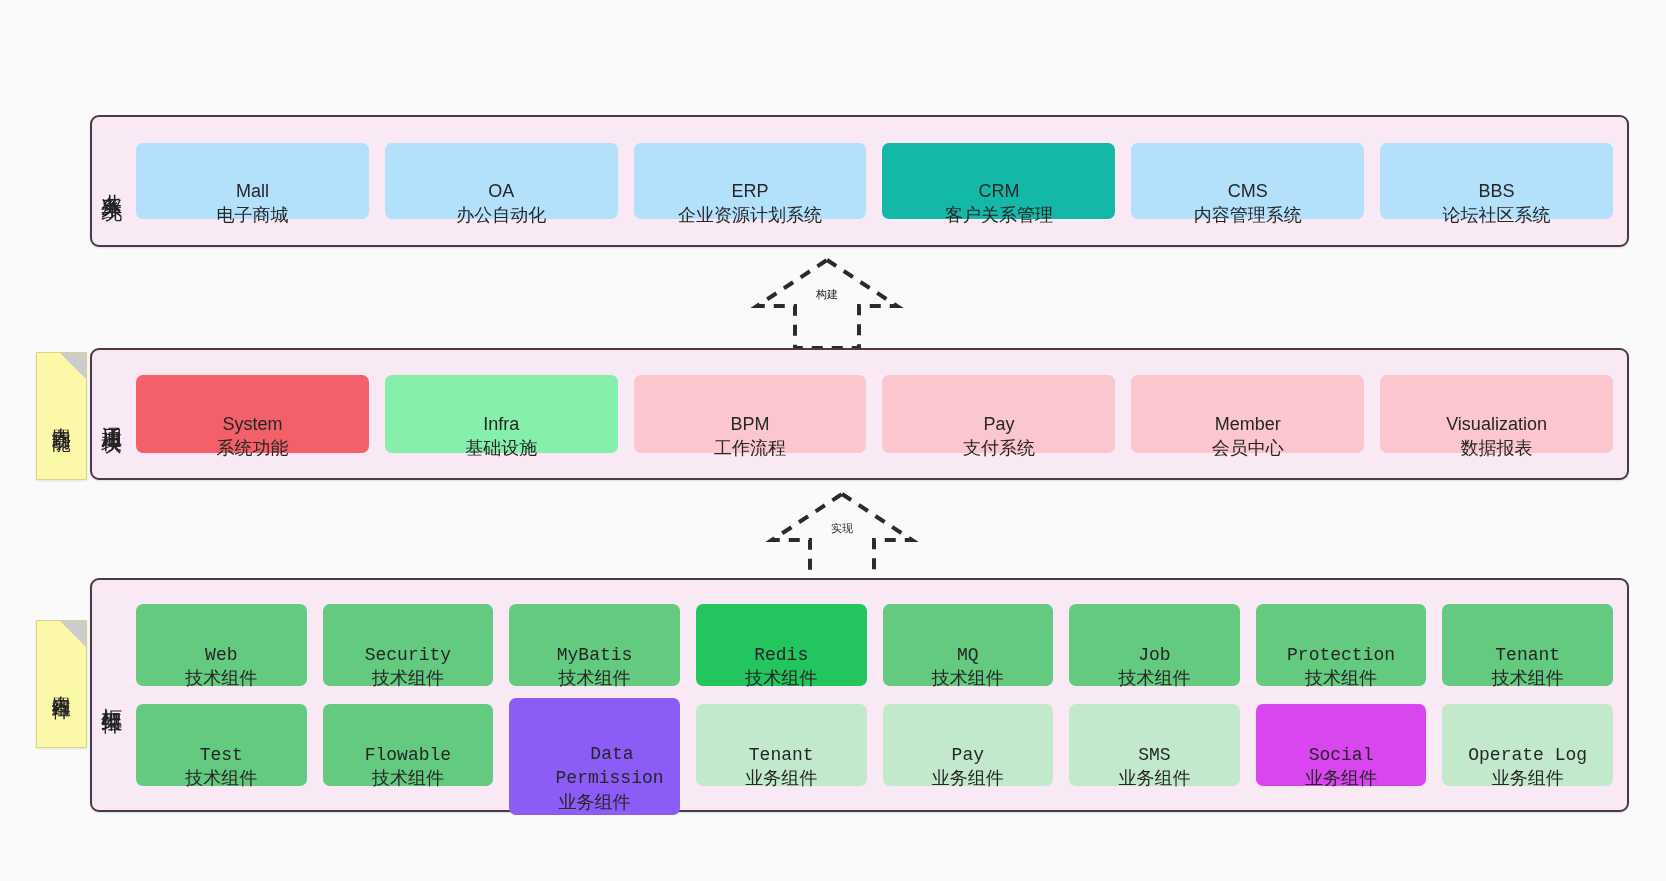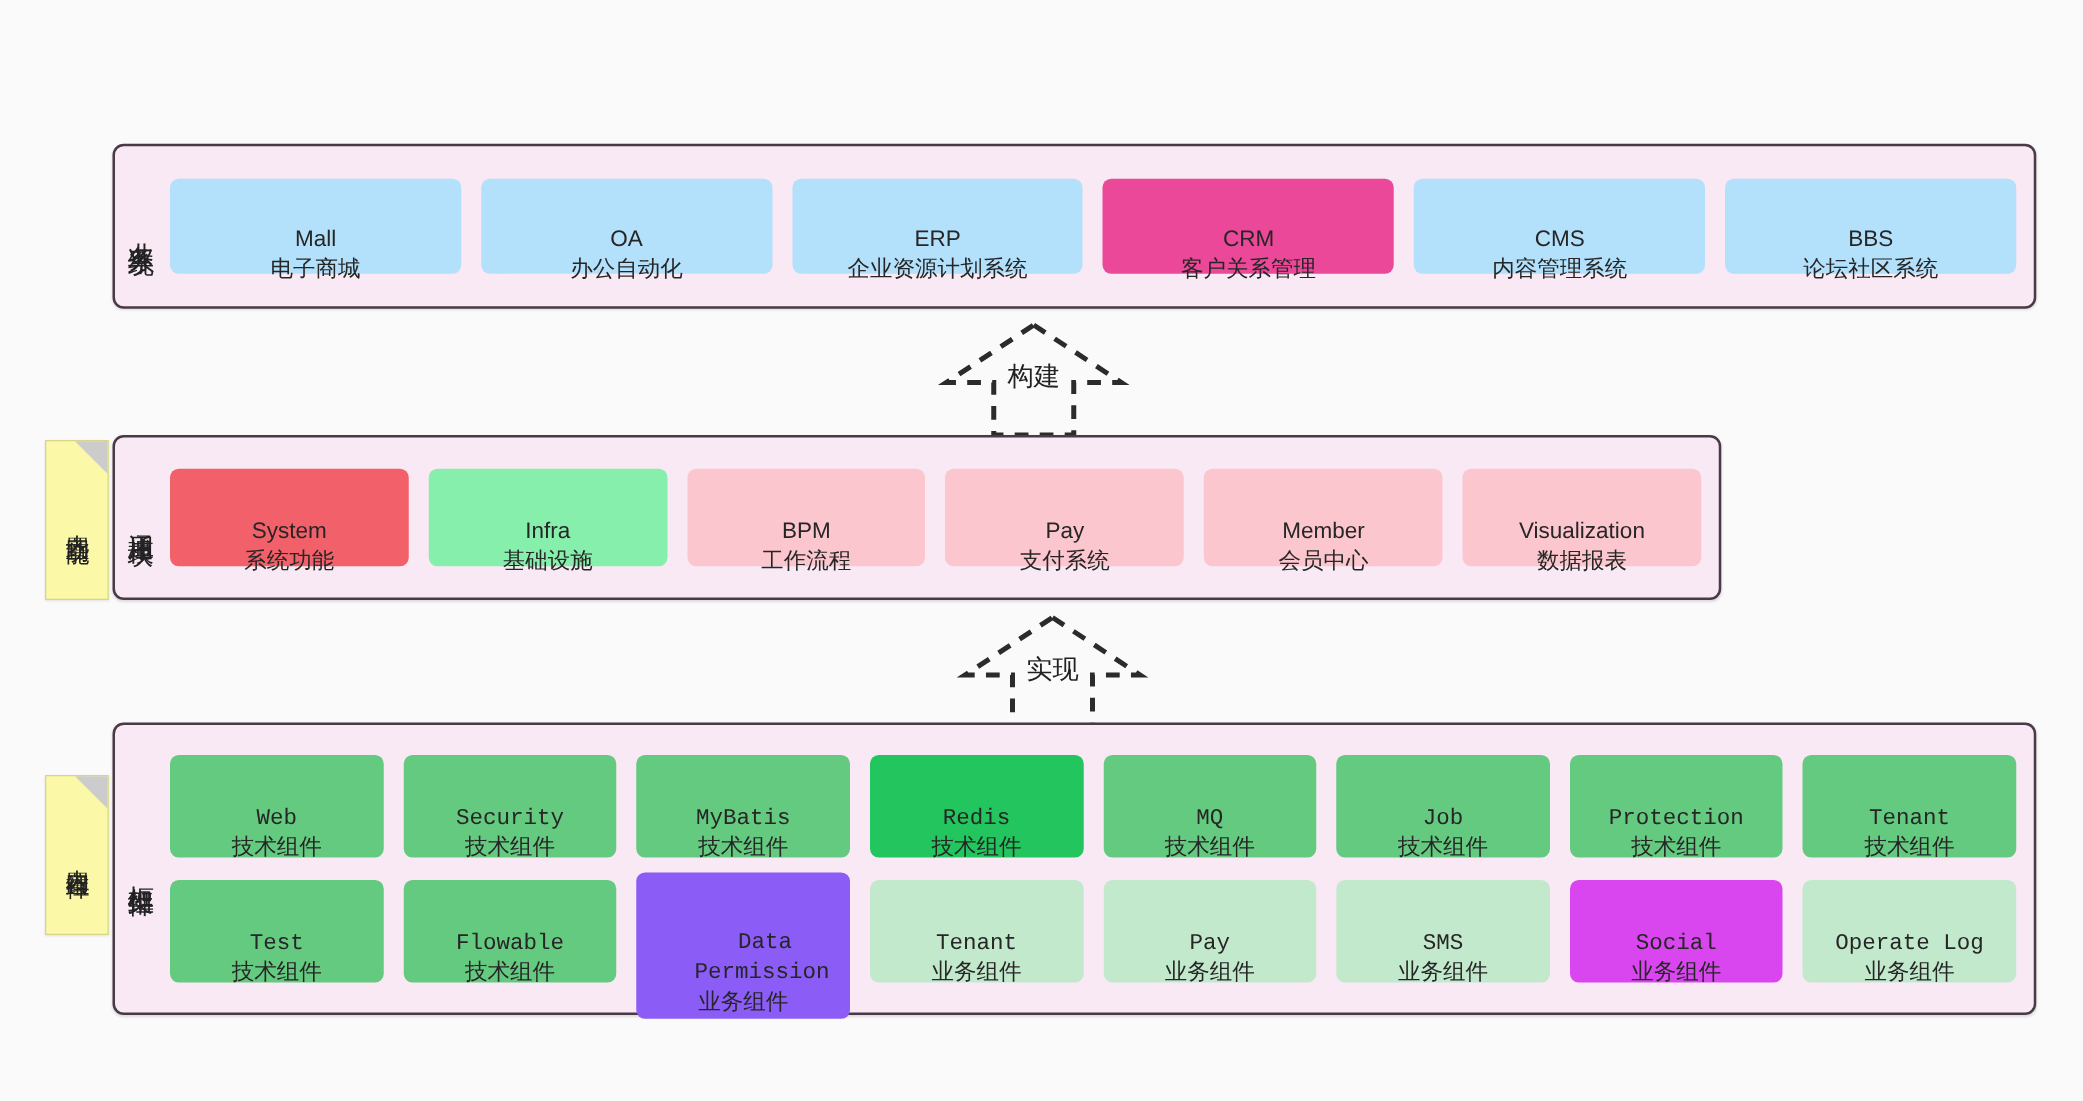--- a/index.html
+++ b/index.html
@@ -102,21 +102,21 @@
     background:#fafafa;
     clip-path:polygon(0 0,100% 0,100% 100%);
     z-index:-1;
   }
 
   
   .connector{position:absolute;}
   .connector svg{display:block;overflow:visible;}
   .connector-label{
     position:absolute;
-    font-size:21px;
+    font-size:11px;
     color:#222;
     background:transparent;
     white-space:nowrap;
     left:50%;
     transform:translateX(-50%);
   }
 </style>
 </head>
 <body>
 
@@ -131,21 +131,21 @@
           <span class="t2">电子商城</span>
         </div>
         <div class="cell" style="background:#b3e0fb;">
           <span class="t1">OA</span>
           <span class="t2">办公自动化</span>
         </div>
         <div class="cell" style="background:#b3e0fb;">
           <span class="t1">ERP</span>
           <span class="t2">企业资源计划系统</span>
         </div>
-        <div class="cell" style="background:#ec4899;">
+        <div class="cell" style="background:#14b8a6;">
           <span class="t1">CRM</span>
           <span class="t2">客户关系管理</span>
         </div>
         <div class="cell" style="background:#b3e0fb;">
           <span class="t1">CMS</span>
           <span class="t2">内容管理系统</span>
         </div>
         <div class="cell" style="background:#b3e0fb;">
           <span class="t1">BBS</span>
           <span class="t2">论坛社区系统</span>
@@ -158,21 +158,21 @@
     <svg width="145" height="95" viewBox="0 0 145 95">
       <path d="M72 4 L142 50 L104 50 L104 92 L40 92 L40 50 L2 50 Z" fill="none" stroke="#2b2b2b" stroke-width="4" stroke-dasharray="11 9" stroke-linecap="butt"></path>
     </svg>
     <span class="connector-label" style="top:31px;left:72px;">构建</span>
   </div>
 
   <div class="note" style="left:36px;top:352px;width:51px;height:128px;">
     <span>内置功能</span>
   </div>
 
-  <div class="layer" id="layer-1" style="left:90px;top:348px;width:1287px;height:132px;">
+  <div class="layer" id="layer-1" style="left:90px;top:348px;width:1539px;height:132px;">
     <div class="layer-title">通用模块</div>
     <div class="layer-body">
       <div class="row" style="height:78px;">
         <div class="cell" style="background:#f2606a;">
           <span class="t1">System</span>
           <span class="t2">系统功能</span>
         </div>
         <div class="cell" style="background:#86efac;">
           <span class="t1">Infra</span>
           <span class="t2">基础设施</span>

